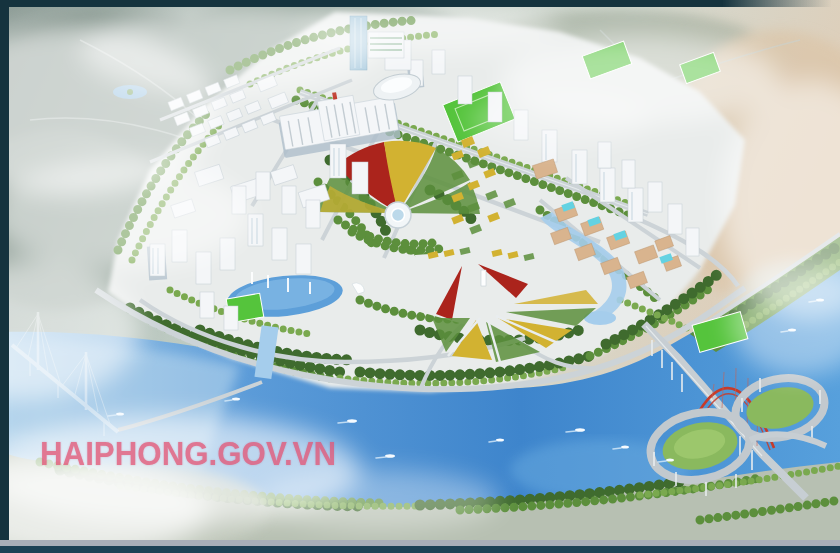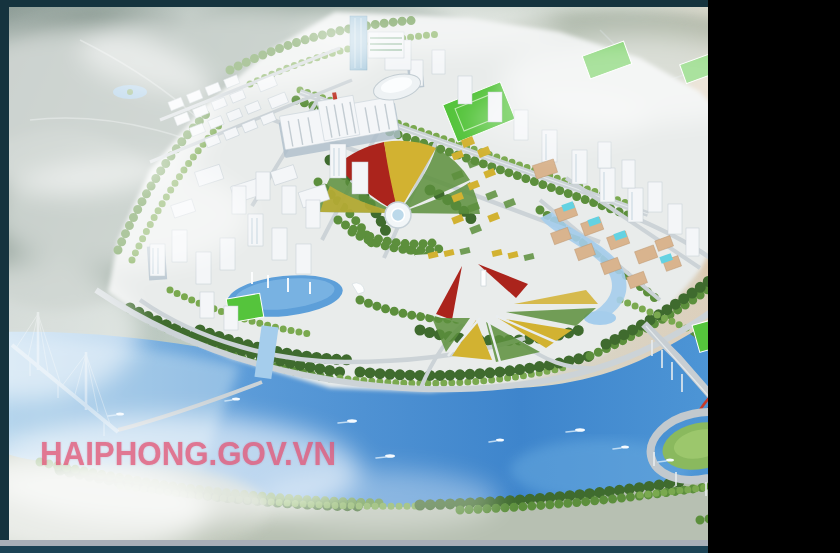--- a/index.html
+++ b/index.html
@@ -1,16 +1,16 @@
 <!DOCTYPE html>
 <html style="--frame: #15333e; --frame-bottom: #1c4355; --bottom-bar-gray: #a9b0b8; --haze: #c3cfc8; --haze-dark: #83948c; --warm-tint: #e2c3a3; --river: #4f93d6; --river-deep: #3478bf; --river-light: #a5cdec; --tree-dark: #3f6b2e; --tree-mid: #5c8f3c; --tree-light: #7aa94f; --field-green: #55c43c; --ground: #e9eceb; --road: #ccd3d7; --building-white: #f4f6f8; --building-shade: #aebecb; --glass-blue: #a5c8dd; --campus-tan: #d9b48e; --campus-cyan: #63d2e2; --flower-red: #ab241c; --flower-yellow: #d2b231; --arch-red: #c63b2a; --watermark-pink: #e25677;"><head>
 <meta charset="utf-8">
 <style>
   html,body{margin:0;padding:0;background:#000;}
-  #stage{position:relative;width:708px;height:553px;overflow:hidden;background:#aebcc2;
+  #stage{position:relative;width:840px;height:553px;overflow:hidden;background:#aebcc2;
          font-family:"Liberation Sans",sans-serif;}
   #scene{position:absolute;left:0;top:0;}
   
   .ground{fill:var(--ground);}
   .road{stroke:var(--road);fill:none;}
   .roadw{stroke:#e4e9eb;fill:none;}
   .riverfill{fill:url(#gRiver);}
   .tA{stroke:var(--tree-dark);stroke-width:11;stroke-dasharray:0 10;stroke-linecap:round;fill:none}
   .tB{stroke:var(--tree-mid);stroke-width:9;stroke-dasharray:0 9;stroke-linecap:round;fill:none}
   .tC{stroke:var(--tree-light);stroke-width:7;stroke-dasharray:0 8;stroke-linecap:round;fill:none}

